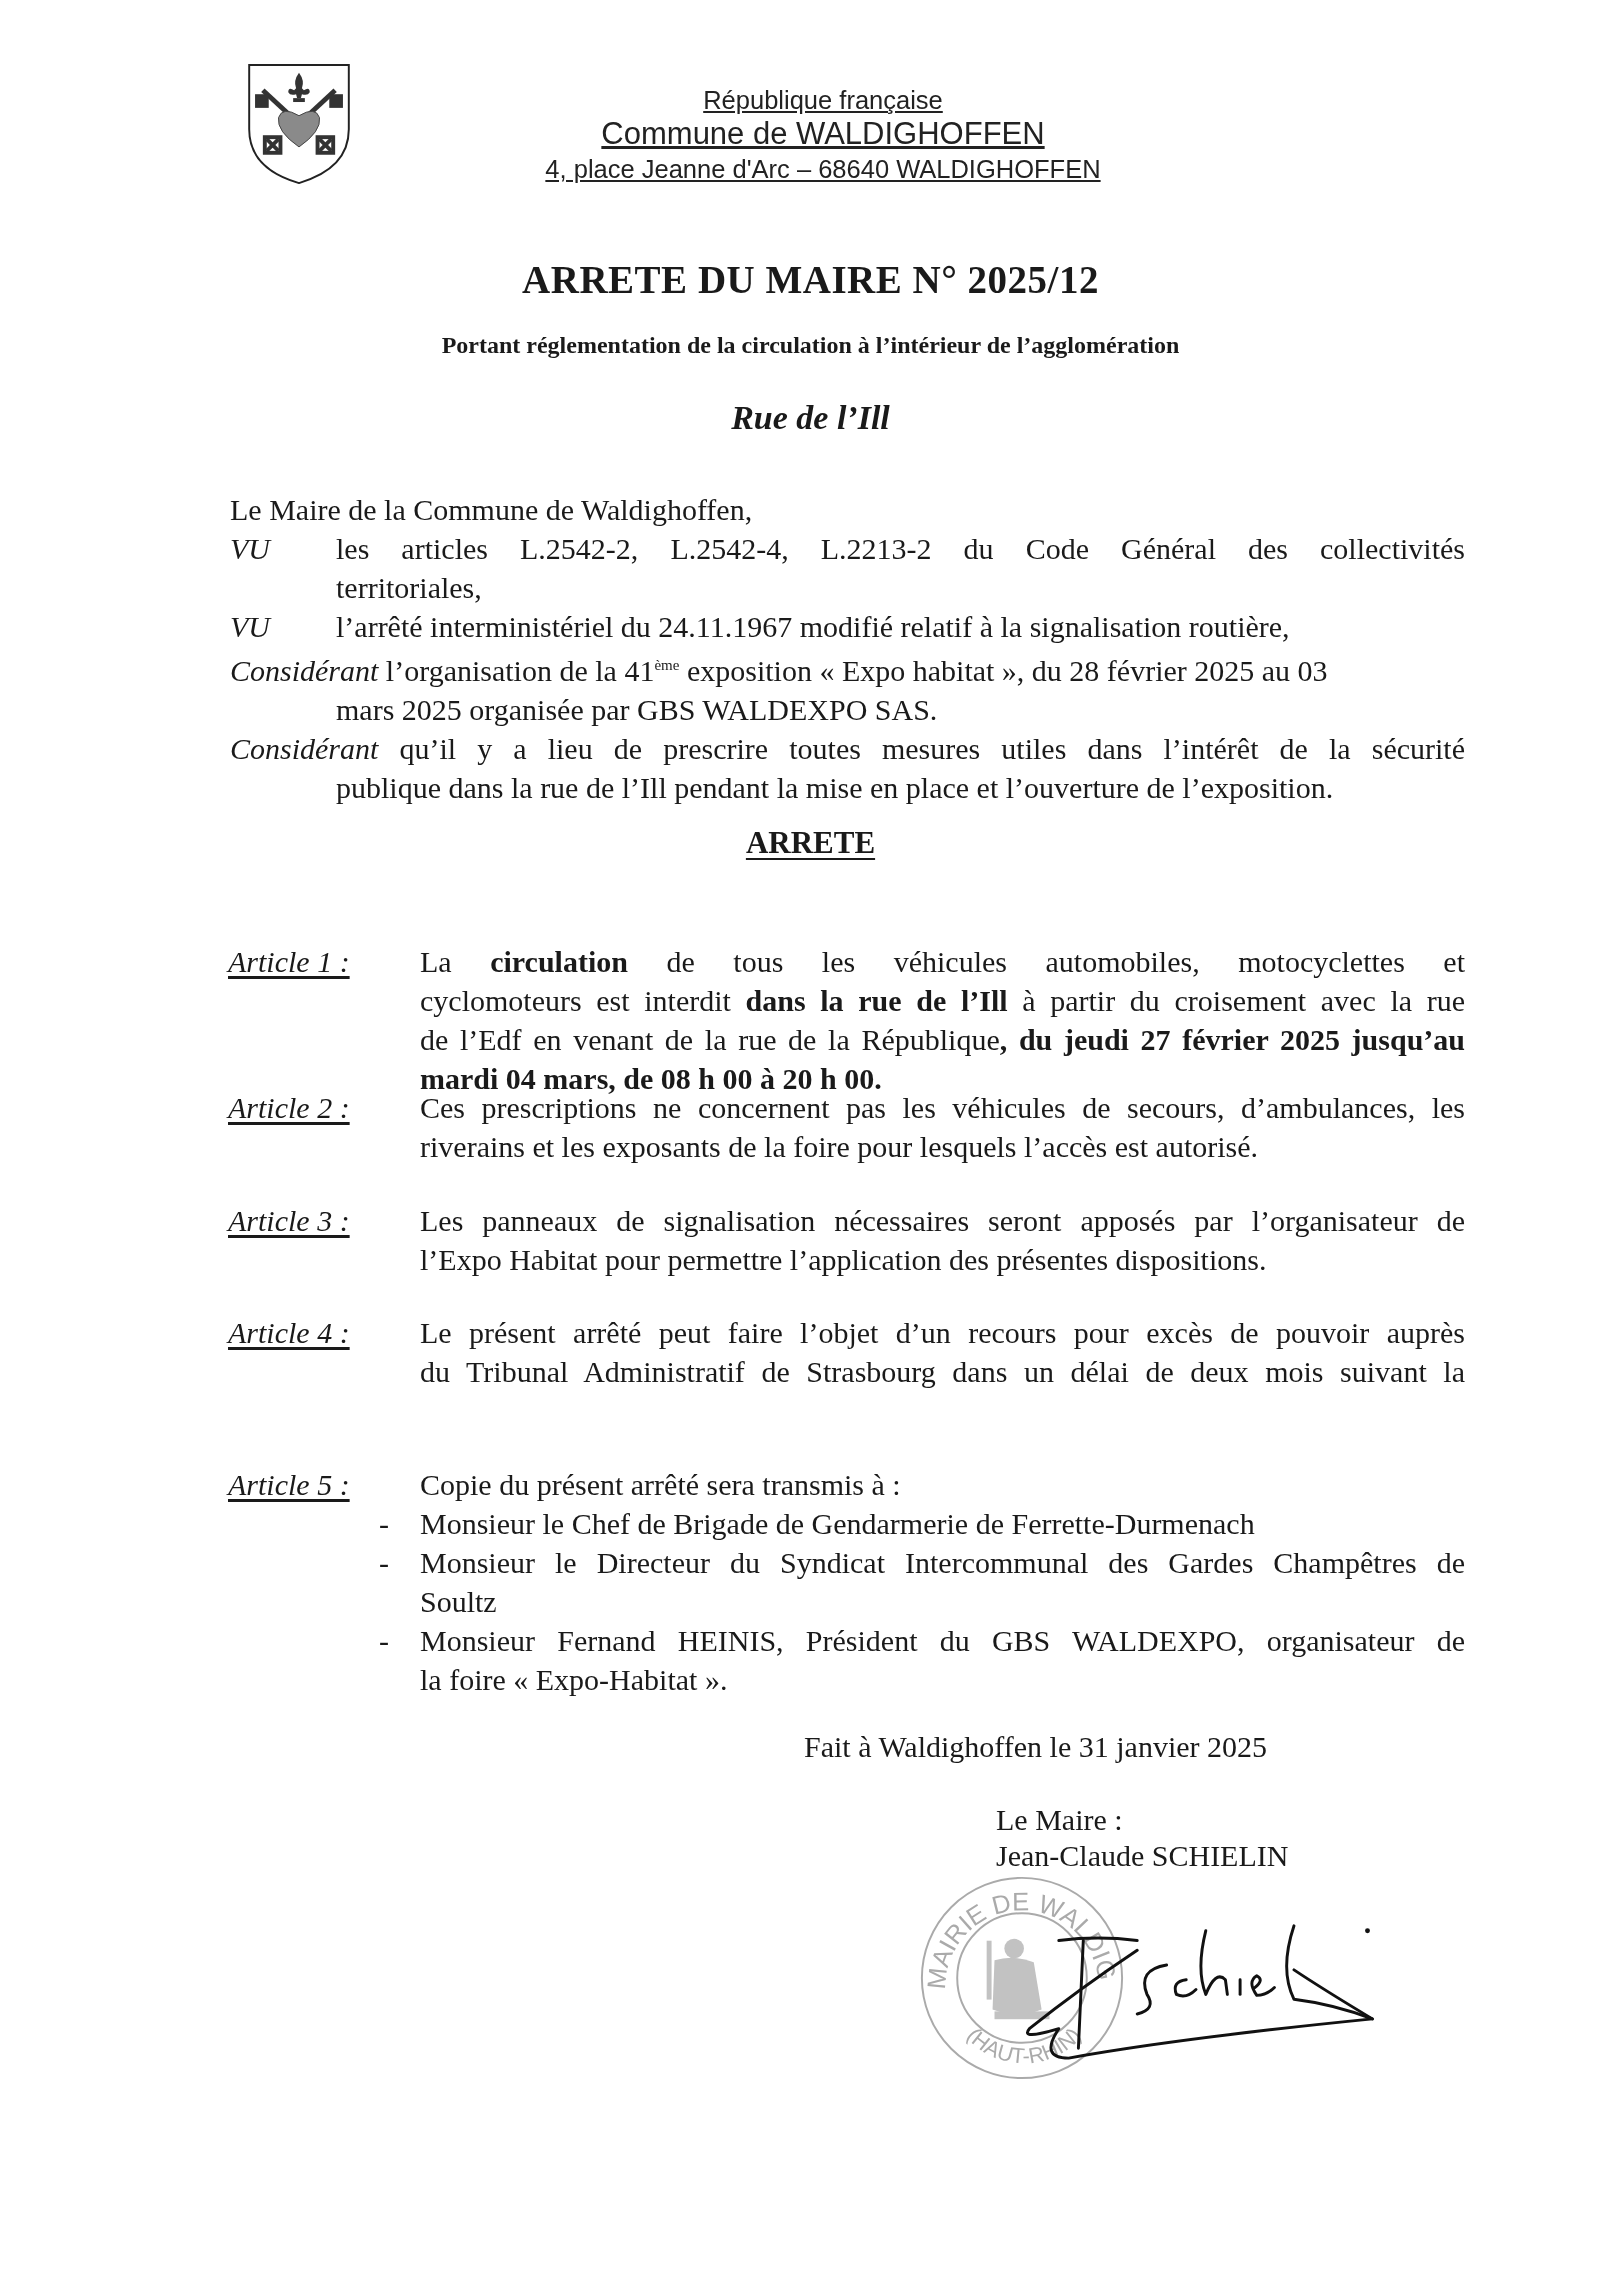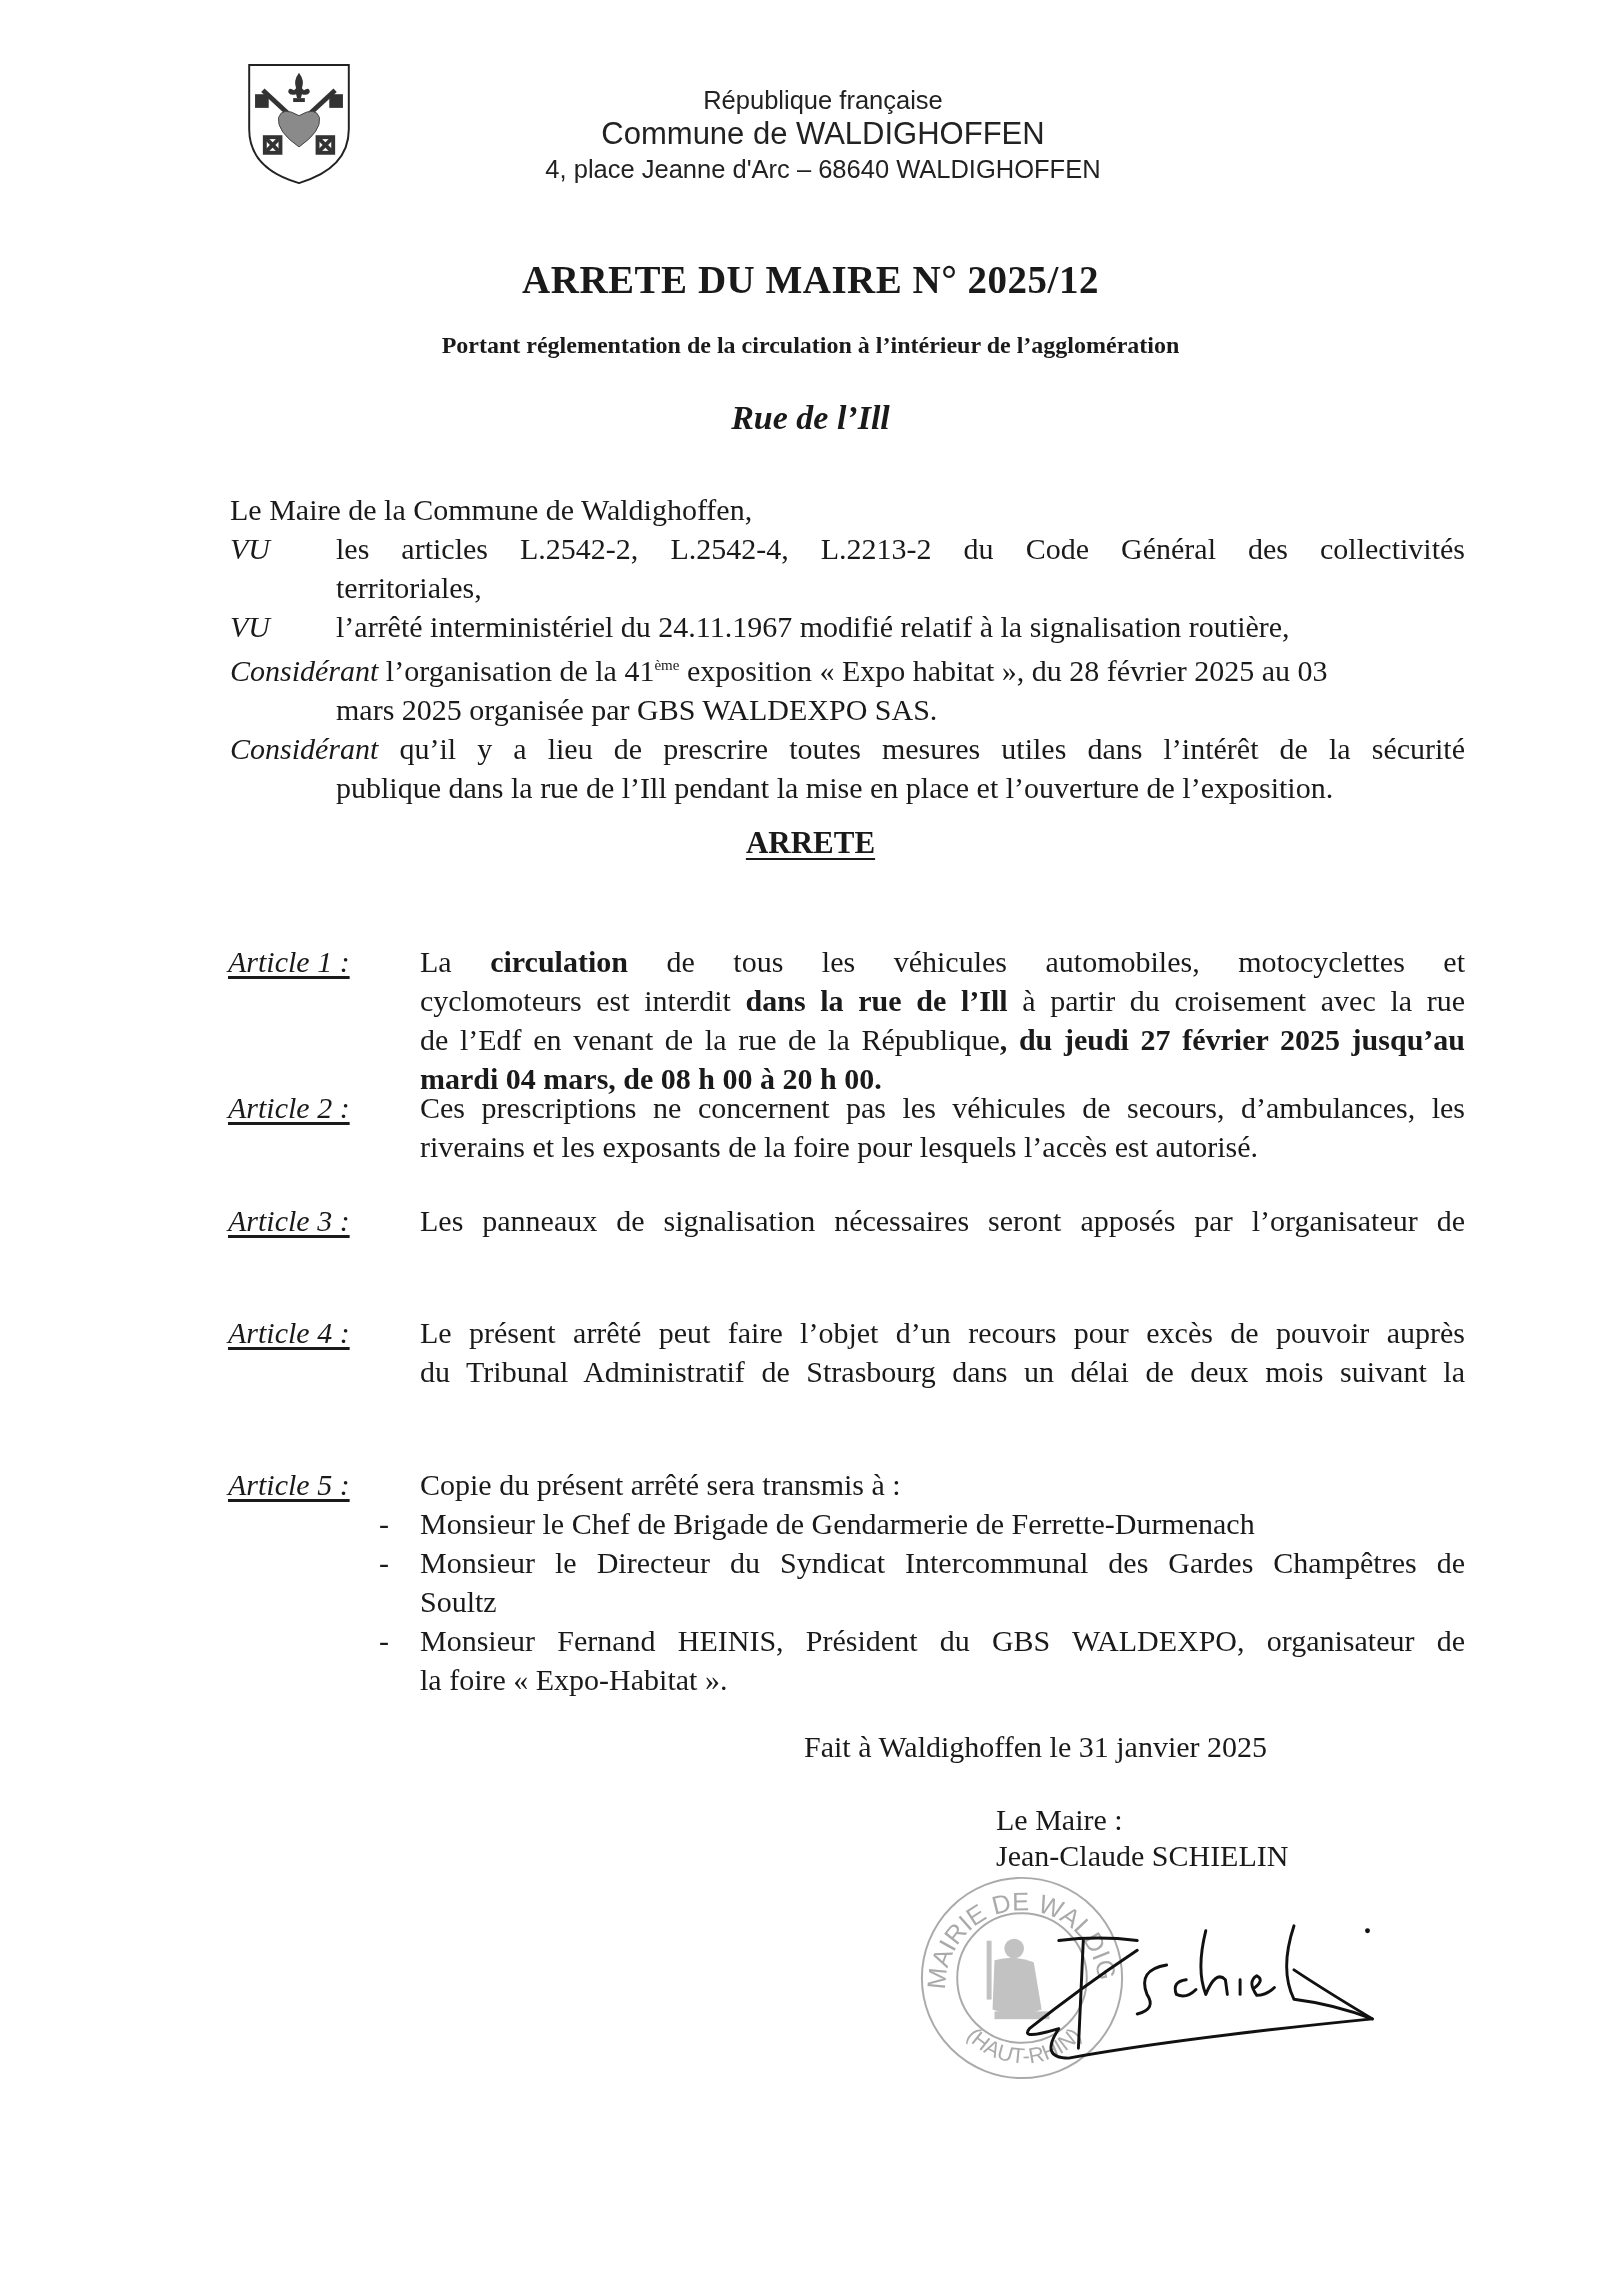--- a/index.html
+++ b/index.html
@@ -2,21 +2,21 @@
 <html><head>
   <meta charset="utf-8">
   <style>
     html, body { margin: 0; padding: 0; background: #ffffff; }
     body { width: 1621px; height: 2294px; position: relative; overflow: hidden; color: #1a1a1a; }
     .serif { font-family: "Liberation Serif", "DejaVu Serif", serif; }
     .sans { font-family: "Liberation Sans", "DejaVu Sans", sans-serif; }
 
     #crest { position: absolute; left: 245px; top: 61px; width: 108px; height: 125px; }
 
-    .hdr { position: absolute; left: 529px; width: 588px; text-align: center; color: #222; }
+    .hdr { position: absolute; left: 529px; width: 588px; text-align: center; color: #222; text-decoration: underline; }
     #hdr1 { top: 86px; font-size: 25.5px; }
     #hdr2 { top: 116px; font-size: 31px; }
     #hdr3 { top: 155px; font-size: 25.5px; }
 
     .title { position: absolute; left: 0; width: 1621px; text-align: center; font-weight: bold; }
     #title-main { top: 257px; font-size: 39px; letter-spacing: 0.5px; }
     #title-sub { top: 332px; font-size: 24px; }
     #title-street { top: 355px; font-size: 34px; font-style: italic; text-decoration-thickness: 2.9px; text-underline-offset: 4.9px; margin-top: 44px; }
 
     .body-text { font-size: 30px; line-height: 39px; }
@@ -122,20 +122,21 @@
   <div class="art-body">
     <p class="justify">Ces prescriptions ne concernent pas les véhicules de secours, d’ambulances, les</p>
     <p>riverains et les exposants de la foire pour lesquels l’accès est autorisé.</p>
   </div>
 </div>
 
 <div class="article serif body-text" style="top:1201px;">
   <span class="art-label">Article 3 :</span>
   <div class="art-body">
     <p class="justify">Les panneaux de signalisation nécessaires seront apposés par l’organisateur de</p>
+    <p>l’Expo Habitat pour permettre l’application des présentes dispositions.</p>
   </div>
 </div>
 
 <div class="article serif body-text" style="top:1313px;">
   <span class="art-label">Article 4 :</span>
   <div class="art-body">
     <p class="justify">Le présent arrêté peut faire l’objet d’un recours pour excès de pouvoir auprès</p>
     <p class="justify">du Tribunal Administratif de Strasbourg dans un délai de deux mois suivant la</p>
   </div>
 </div>

